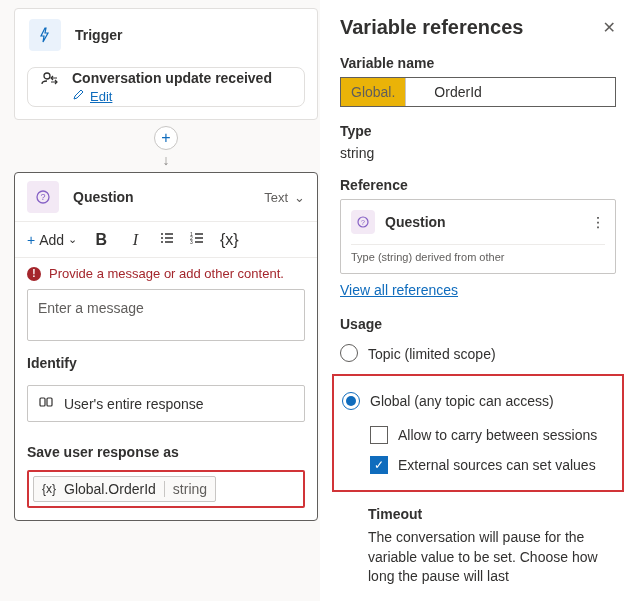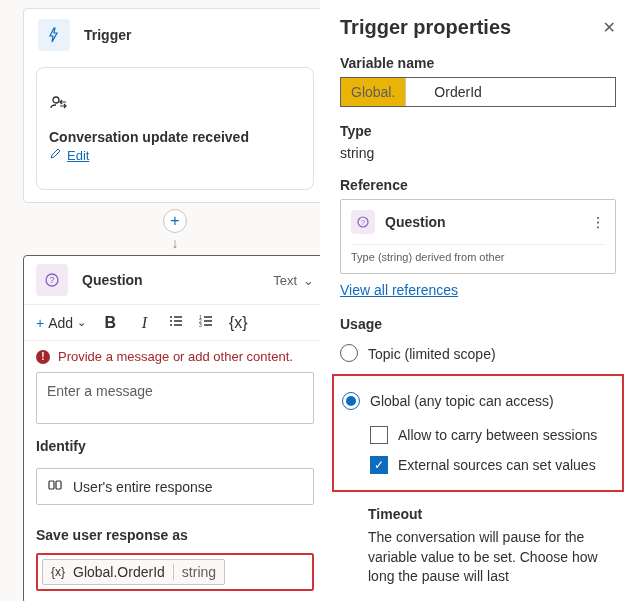--- a/index.html
+++ b/index.html
@@ -8,21 +8,21 @@
       font-size: 14px;
       color: #323130;
       background: #faf9f8;
       width: 636px;
       height: 601px;
       overflow: hidden;
       position: relative;
     }
     .canvas {
       position: absolute;
-      left: 15px; top: 0;
+      left: 6px; top: 0;
       width: 320px;
       height: 601px;
       padding: 8px;
     }
     .node-card {
       background: #fff;
       border: 1px solid #e1dfdd;
       border-radius: 4px;
       margin-bottom: 10px;
     }
@@ -36,25 +36,24 @@
       width: 32px; height: 32px;
       background: #eaf2fb;
       border-radius: 4px;
       display: flex; align-items: center; justify-content: center;
     }
     .trigger-title { font-weight: 600; }
     .trigger-body {
       margin: 6px 12px 12px 12px;
       border: 1px solid #e1dfdd;
       border-radius: 8px;
-      padding: 26px 12px;
+      padding: 2px 12px;
       display: flex;
       gap: 12px;
       align-items: flex-start;
-      flex-direction: column;
     }
     .conv-title { font-weight: 600; font-size: 14px; }
     .edit-row { display: flex; align-items: center; gap: 6px; margin-top: 2px;}
     .edit-link { color: #0f6cbd; text-decoration: underline; font-size: 13px; cursor: pointer; }
     .connector {
       display: flex; flex-direction: column; align-items: center;
       margin: -4px 0 4px 0;
     }
     .plus-btn {
       width: 24px; height: 24px; border-radius: 50%;
@@ -311,21 +310,21 @@
         <span style="font-size:12px">{x}</span>
         <span>Global.OrderId</span>
         <span class="chip-type">string</span>
       </div>
     </div>
   </div>
 </div>
 
 <div class="panel">
   <div class="panel-header">
-    <div class="panel-title">Trigger properties</div>
+    <div class="panel-title">Variable references</div>
     <div class="close-btn">✕</div>
   </div>
 
   <div class="field-label">Variable name</div>
   <div class="name-input-row">
     <div class="name-prefix">Global.</div>
     <div class="name-value">OrderId</div>
   </div>
 
   <div class="field-label">Type</div>

